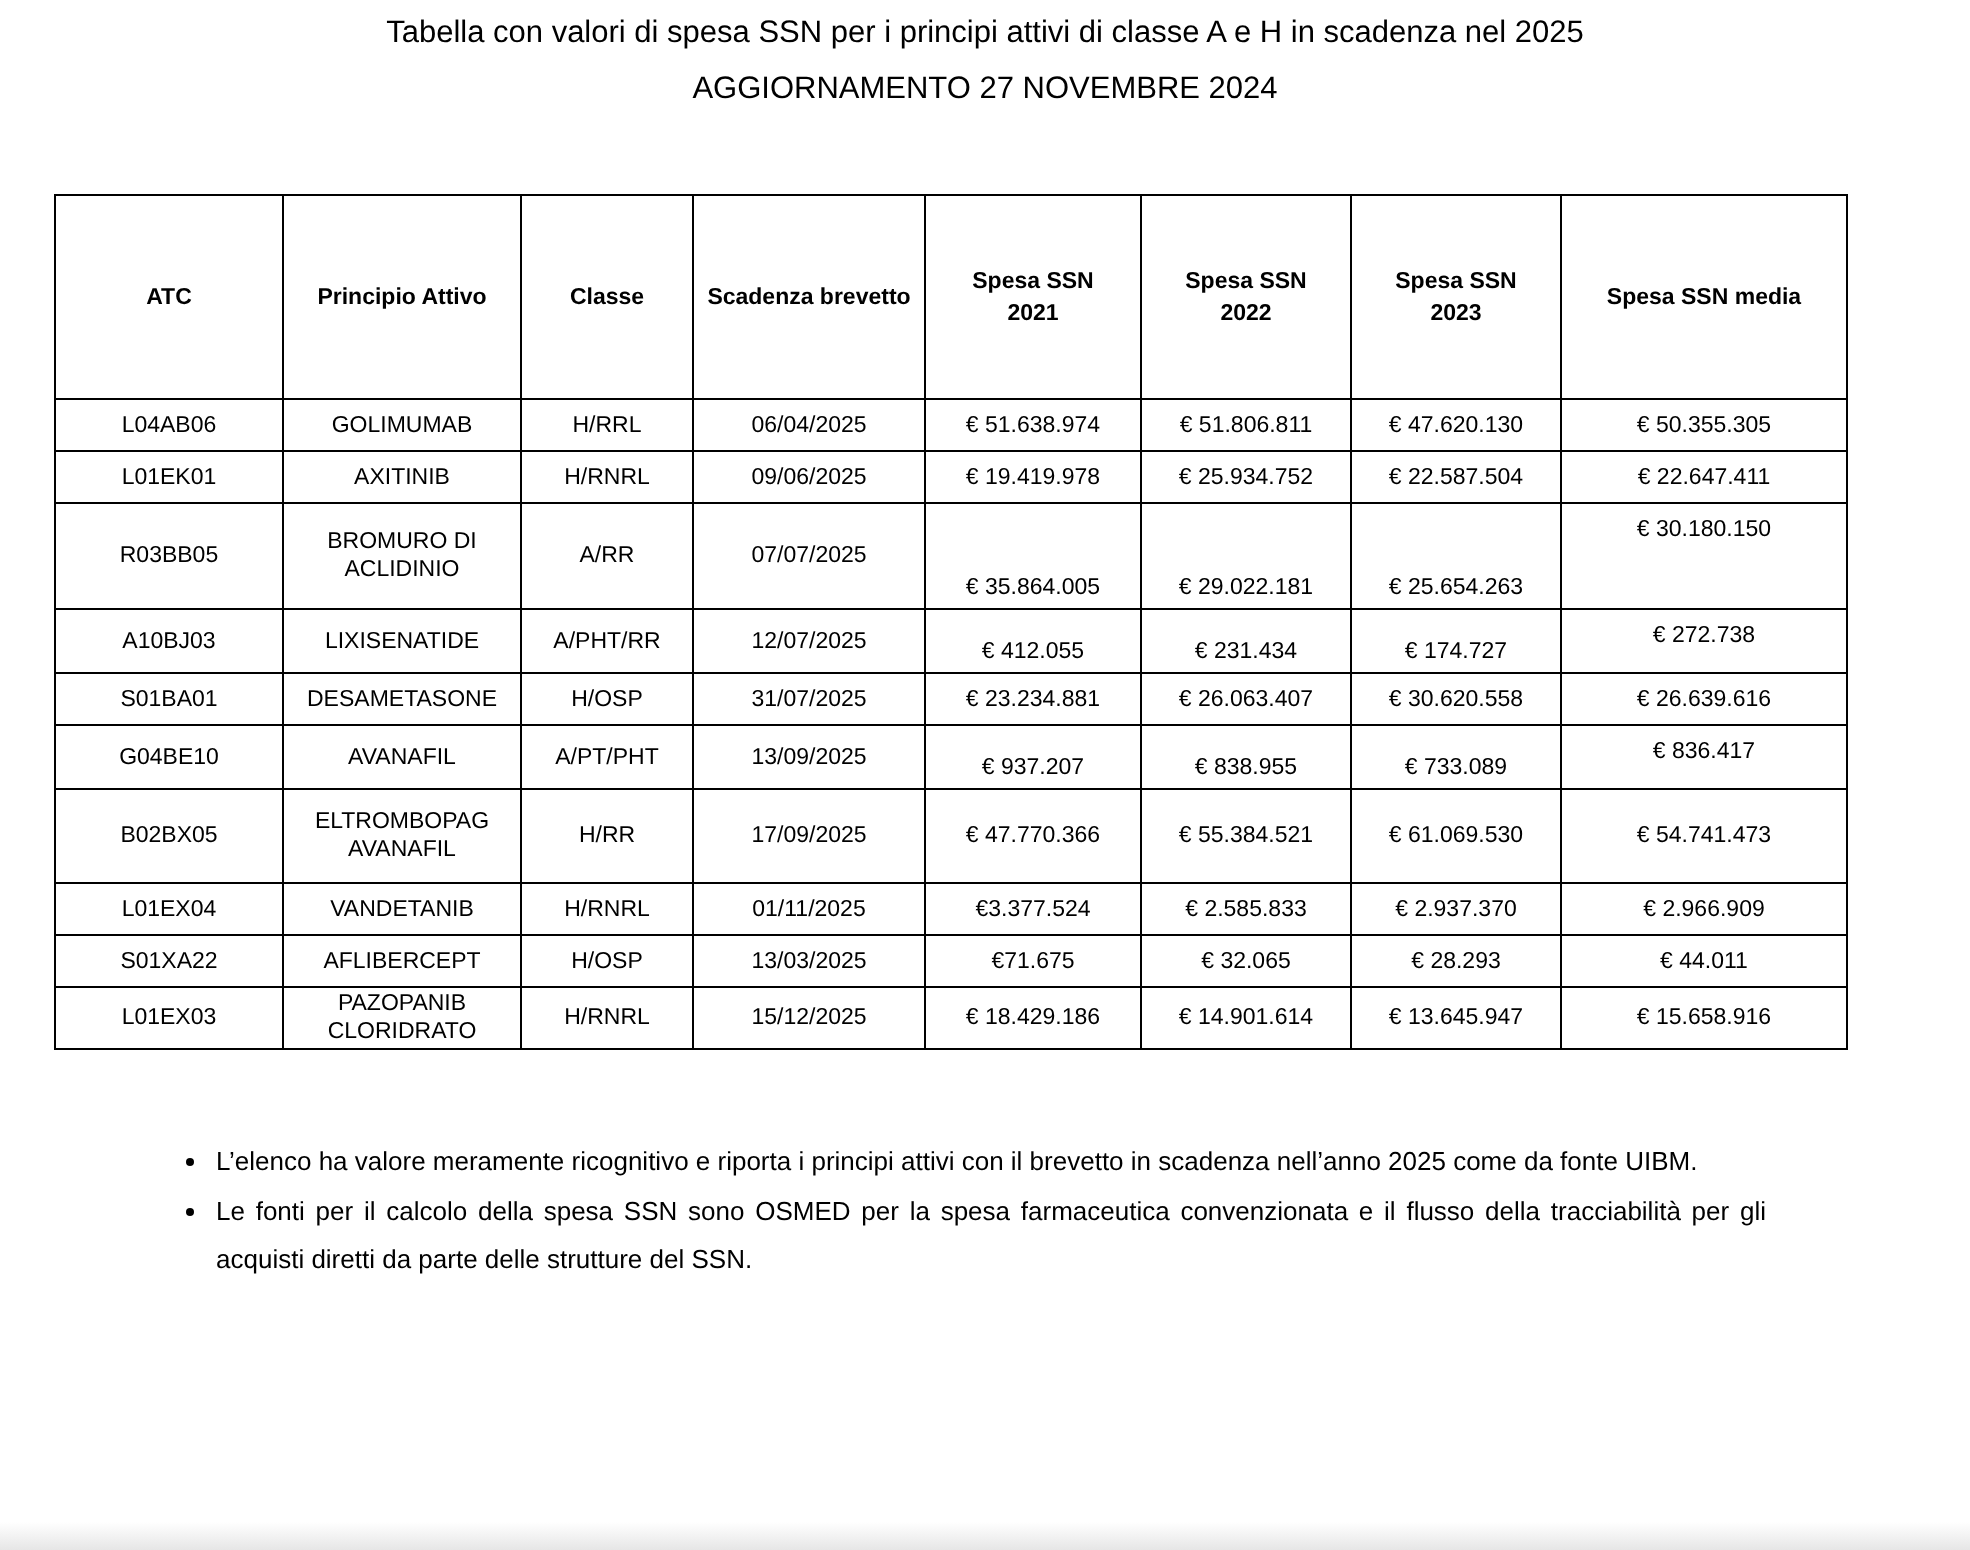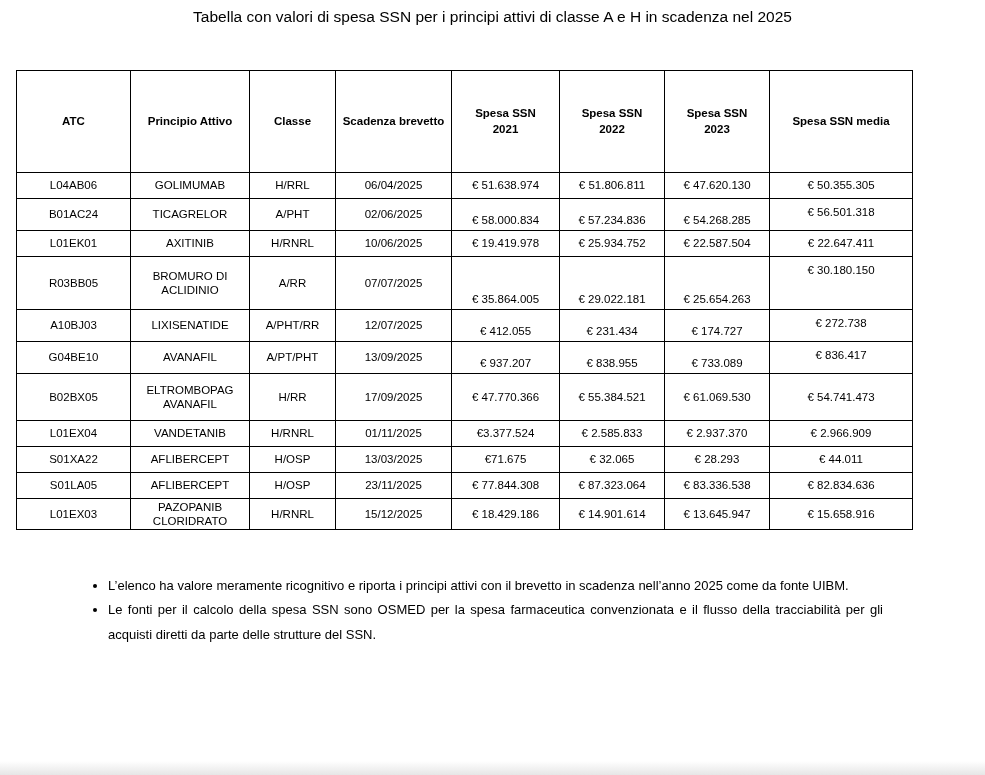--- a/index.html
+++ b/index.html
@@ -19,21 +19,21 @@
     padding-top: 3px;
     text-align: center;
     font-size: 15.5px;
     line-height: 27.5px;
     font-weight: 400;
   }
   .doc-table {
     border-collapse: collapse;
     table-layout: fixed;
     width: 896px;
-    margin: 39px 0 0 16px;
+    margin: 39px 0 0 27px;
   }
   .doc-table th, .doc-table td {
     border: 1px solid #000000;
     text-align: center;
     vertical-align: middle;
     padding: 0 2px;
     font-size: 11.5px;
     overflow: hidden;
   }
   .doc-table th {
@@ -79,20 +79,21 @@
     width: 985px;
     height: 14px;
     background: linear-gradient(to bottom, #ffffff 0%, #e6e6e6 100%);
   }
 </style>
 </head>
 <body>
 
 <div class="title-block">
   <div>Tabella con valori di spesa SSN per i principi attivi di classe A e H in scadenza nel 2025</div>
+  <div>AGGIORNAMENTO 27 NOVEMBRE 2024</div>
 </div>
 
 <table class="doc-table">
   <colgroup>
     <col style="width:114px">
     <col style="width:119px">
     <col style="width:86px">
     <col style="width:116px">
     <col style="width:108px">
     <col style="width:105px">
@@ -118,35 +119,25 @@
       <tr>
         <td>L04AB06</td>
         <td>GOLIMUMAB</td>
         <td>H/RRL</td>
         <td>06/04/2025</td>
         <td class="val">€ 51.638.974</td>
         <td class="val">€ 51.806.811</td>
         <td class="val">€ 47.620.130</td>
         <td class="media">€ 50.355.305</td>
       </tr>
-      <tr class="row-offset">
-        <td>B01AC24</td>
-        <td>TICAGRELOR</td>
-        <td>A/PHT</td>
-        <td>02/06/2025</td>
-        <td class="val">€ 58.000.834</td>
-        <td class="val">€ 57.234.836</td>
-        <td class="val">€ 54.268.285</td>
-        <td class="media">€ 56.501.318</td>
-      </tr>
       <tr>
         <td>L01EK01</td>
         <td>AXITINIB</td>
         <td>H/RNRL</td>
-        <td>10/06/2025</td>
+        <td>09/06/2025</td>
         <td class="val">€ 19.419.978</td>
         <td class="val">€ 25.934.752</td>
         <td class="val">€ 22.587.504</td>
         <td class="media">€ 22.647.411</td>
       </tr>
       <tr class="row-tall row-offset">
         <td>R03BB05</td>
         <td>BROMURO DI ACLIDINIO</td>
         <td>A/RR</td>
         <td>07/07/2025</td>
@@ -158,20 +149,30 @@
       <tr class="row-offset">
         <td>A10BJ03</td>
         <td>LIXISENATIDE</td>
         <td>A/PHT/RR</td>
         <td>12/07/2025</td>
         <td class="val">€ 412.055</td>
         <td class="val">€ 231.434</td>
         <td class="val">€ 174.727</td>
         <td class="media">€ 272.738</td>
       </tr>
+      <tr>
+        <td>S01BA01</td>
+        <td>DESAMETASONE</td>
+        <td>H/OSP</td>
+        <td>31/07/2025</td>
+        <td class="val">€ 23.234.881</td>
+        <td class="val">€ 26.063.407</td>
+        <td class="val">€ 30.620.558</td>
+        <td class="media">€ 26.639.616</td>
+      </tr>
       <tr class="row-offset">
         <td>G04BE10</td>
         <td>AVANAFIL</td>
         <td>A/PT/PHT</td>
         <td>13/09/2025</td>
         <td class="val">€ 937.207</td>
         <td class="val">€ 838.955</td>
         <td class="val">€ 733.089</td>
         <td class="media">€ 836.417</td>
       </tr>
@@ -198,30 +199,20 @@
       <tr>
         <td>S01XA22</td>
         <td>AFLIBERCEPT</td>
         <td>H/OSP</td>
         <td>13/03/2025</td>
         <td class="val">€71.675</td>
         <td class="val">€ 32.065</td>
         <td class="val">€ 28.293</td>
         <td class="media">€ 44.011</td>
       </tr>
-      <tr>
-        <td>S01LA05</td>
-        <td>AFLIBERCEPT</td>
-        <td>H/OSP</td>
-        <td>23/11/2025</td>
-        <td class="val">€ 77.844.308</td>
-        <td class="val">€ 87.323.064</td>
-        <td class="val">€ 83.336.538</td>
-        <td class="media">€ 82.834.636</td>
-      </tr>
       <tr class="row-wrap">
         <td>L01EX03</td>
         <td>PAZOPANIB CLORIDRATO</td>
         <td>H/RNRL</td>
         <td>15/12/2025</td>
         <td class="val">€ 18.429.186</td>
         <td class="val">€ 14.901.614</td>
         <td class="val">€ 13.645.947</td>
         <td class="media">€ 15.658.916</td>
       </tr>

